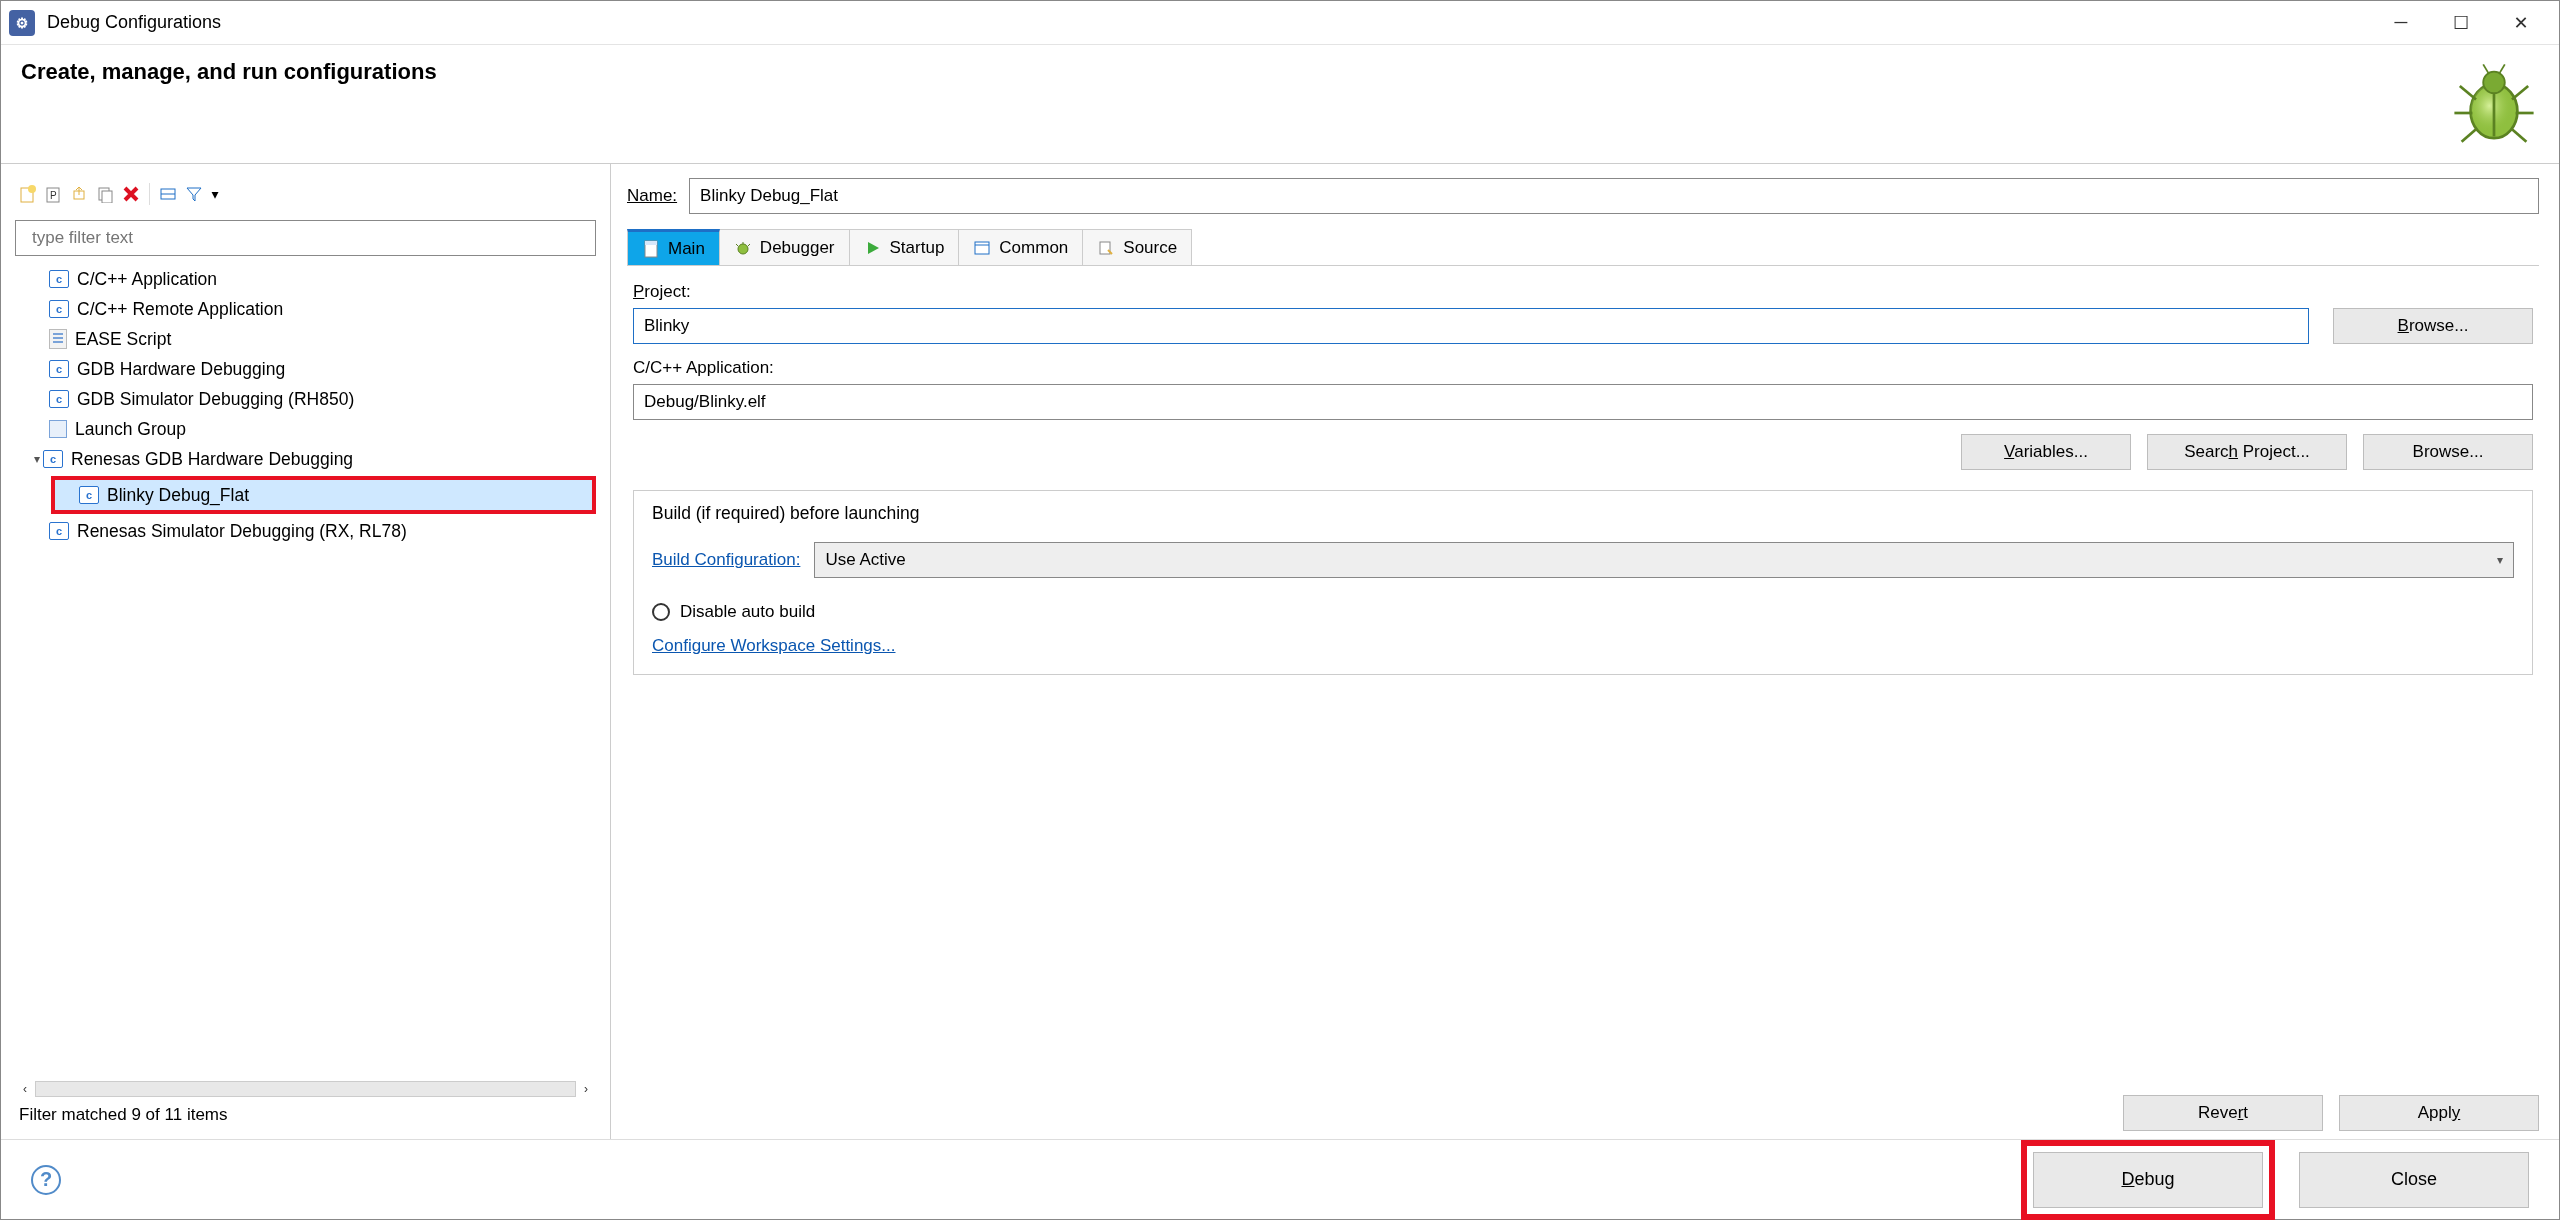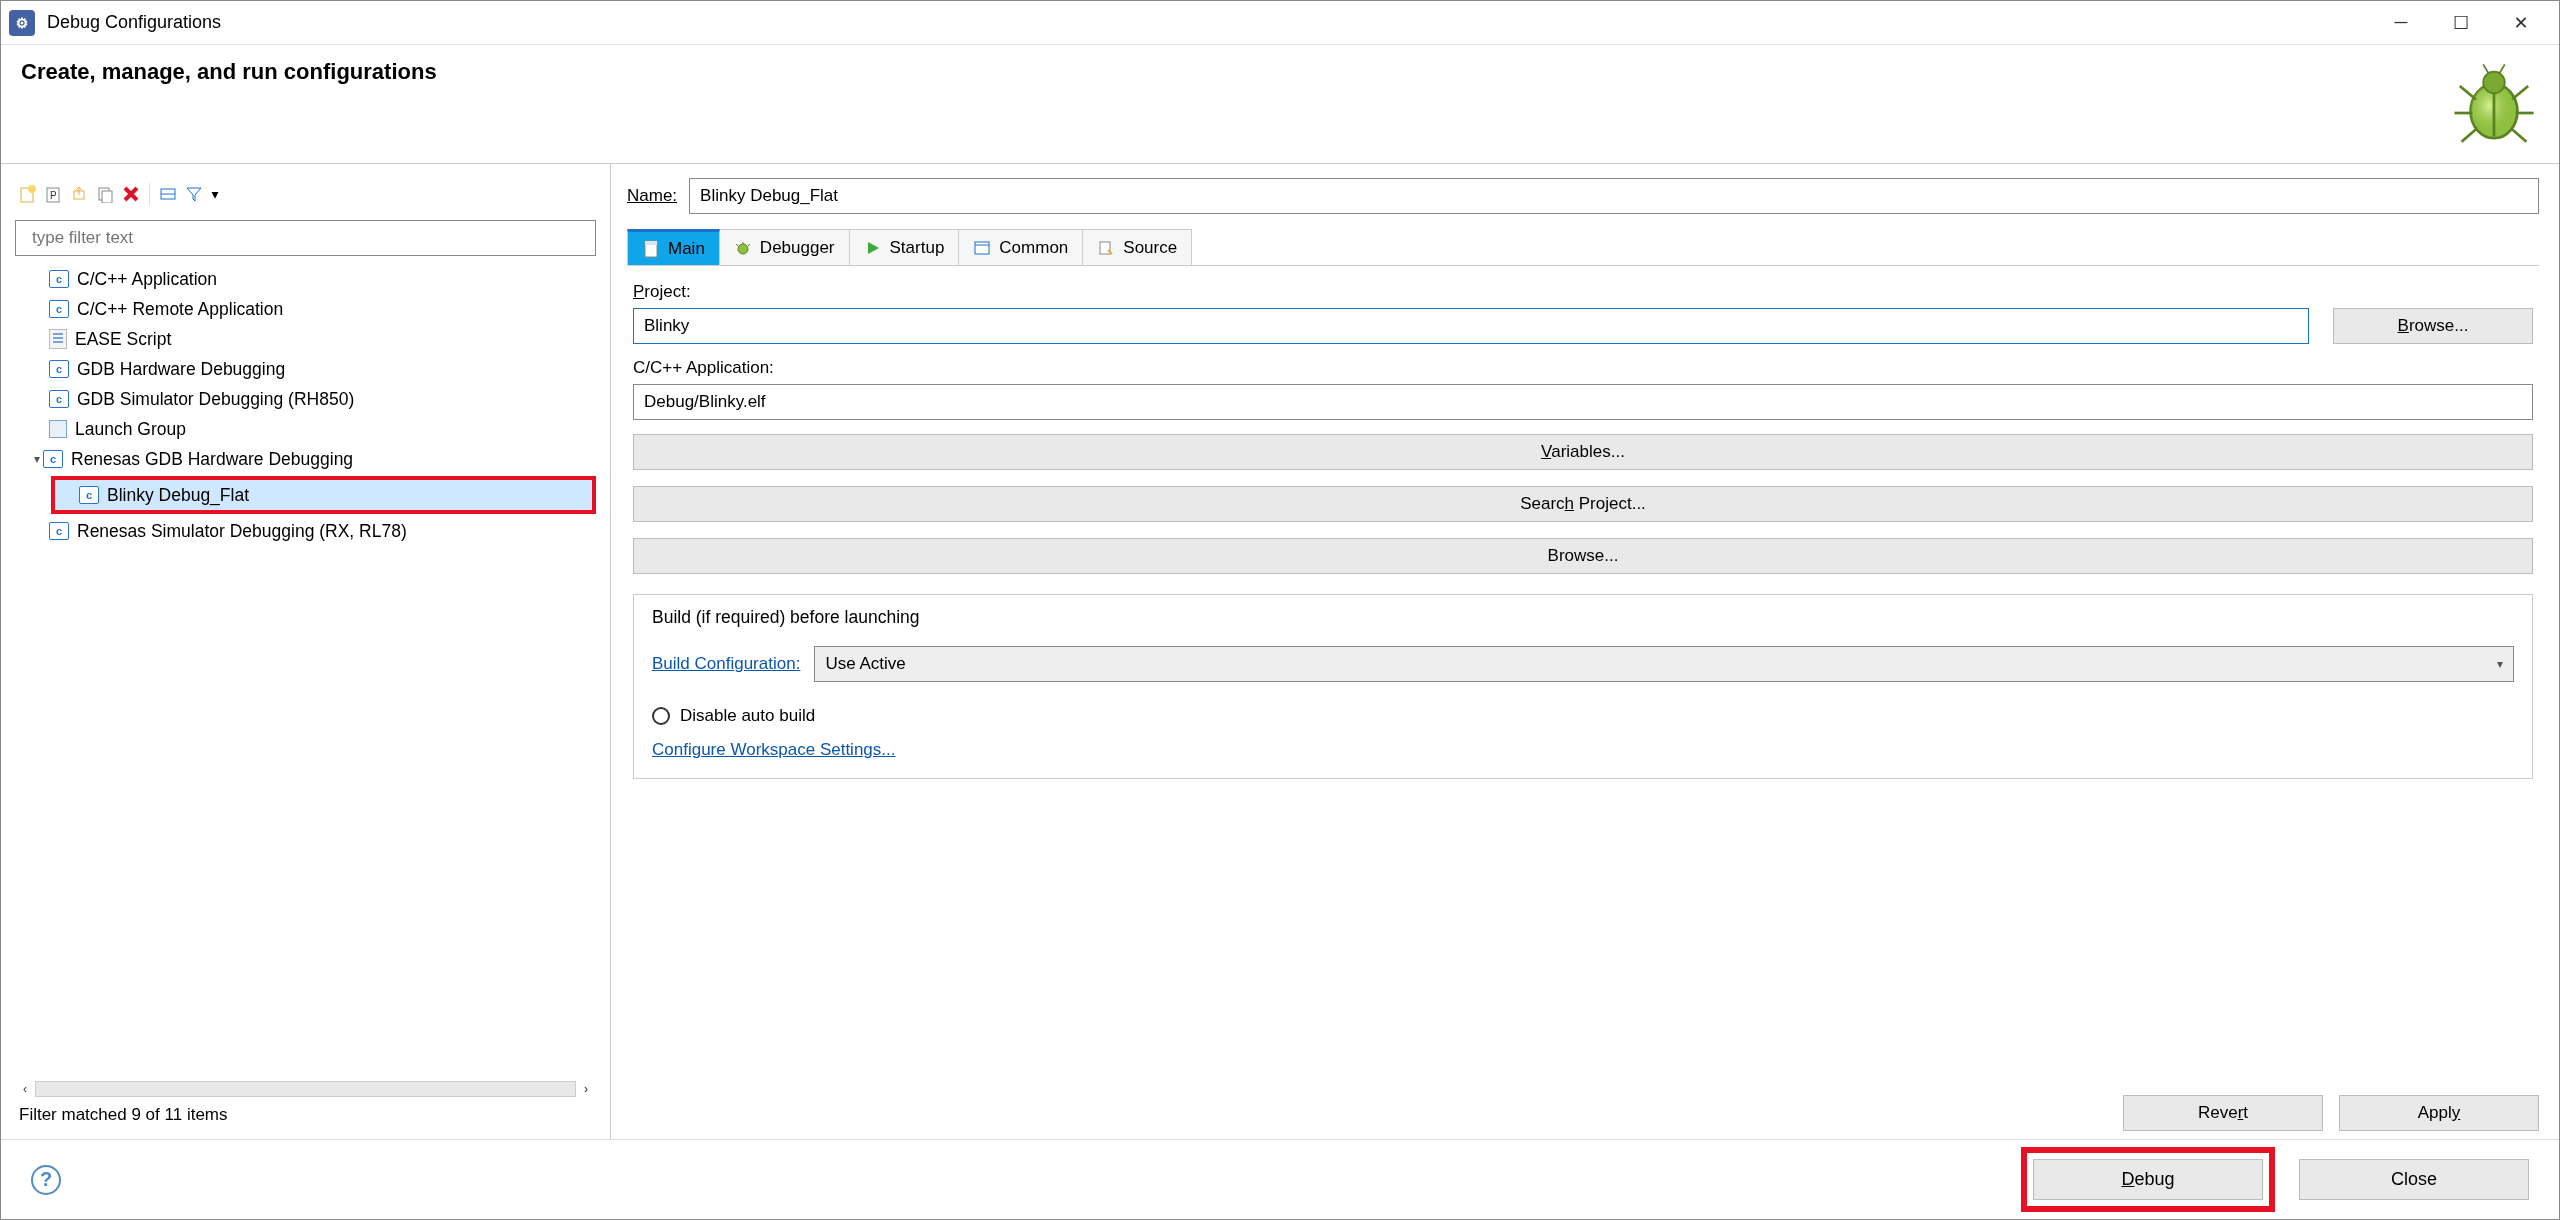--- a/index.html
+++ b/index.html
@@ -56,42 +56,42 @@
 
 .tab-body { flex: 1; padding: 16px 6px 0 6px; overflow: auto; }
 
 .field-label { font-size: 17px; margin-bottom: 6px; }
 .field-label .u { text-decoration: underline; }
 .row { display: flex; gap: 24px; align-items: center; margin-bottom: 14px; }
 .text-input { flex: 1; height: 36px; border: 1px solid #888; padding: 0 10px; font-size: 17px; }
 .text-input.blue { border-color: #1e6fc6; }
 .btn { height: 36px; min-width: 200px; background: #e9e9e9; border: 1px solid #bdbdbd; font-size: 17px; cursor: default; display: flex; align-items: center; justify-content: center; padding: 0 18px; }
 
-.btn-row-right { display: flex; justify-content: flex-end; gap: 16px; margin-bottom: 20px; flex-direction: column; }
+.btn-row-right { display: flex; justify-content: flex-end; gap: 16px; margin-bottom: 20px; }
 
 .group { border: 1px solid #ccc; padding: 14px 18px 18px 18px; margin-bottom: 20px; }
 .group-title { font-size: 17.5px; margin-bottom: 18px; margin-top: -2px; }
 .build-row { display: flex; align-items: center; gap: 14px; margin-bottom: 24px; }
 .link { color: #0a56b0; text-decoration: underline; font-size: 17px; }
 .select { flex: 1; height: 36px; border: 1px solid #888; background: #eee; padding: 0 10px; font-size: 17px; display: flex; align-items: center; justify-content: space-between; }
 .select .chevd { font-size: 12px; color: #555; }
 
 .radio-grid { display: flex; }
 .radio-col { flex: 1; display: flex; flex-direction: column; gap: 14px; }
 .radio { display: flex; align-items: center; gap: 10px; font-size: 17px; }
 .radio .circle { width: 18px; height: 18px; border: 2px solid #333; border-radius: 50%; display: flex; align-items: center; justify-content: center; }
 .radio .dot { width: 10px; height: 10px; background: #333; border-radius: 50%; }
 
 .bottom-btns { display: flex; justify-content: flex-end; gap: 16px; padding-top: 10px; }
 
 .footer { height: 80px; display: flex; align-items: center; padding: 0 30px; border-top: 1px solid #ddd; }
 .help-icon { width: 30px; height: 30px; border: 2px solid #518bc9; border-radius: 50%; color: #518bc9; display: flex; align-items: center; justify-content: center; font-size: 20px; font-weight: bold; }
 .footer-btns { margin-left: auto; display: flex; gap: 24px; align-items: center; }
 .red-wrap { border: 6px solid #e81123; padding: 6px; }
-.fbtn { height: 41px; min-width: 230px; background: #e9e9e9; border: 1px solid #bdbdbd; font-size: 18px; display: flex; align-items: center; justify-content: center; }
+.fbtn { height: 56px; min-width: 230px; background: #e9e9e9; border: 1px solid #bdbdbd; font-size: 18px; display: flex; align-items: center; justify-content: center; }
 .fbtn .u { text-decoration: underline; }
 </style>
 </head>
 <body>
 
 <div class="window">
 
   <div class="titlebar">
     <div class="icon-box">⚙</div>
     <div class="title">Debug Configurations</div>

